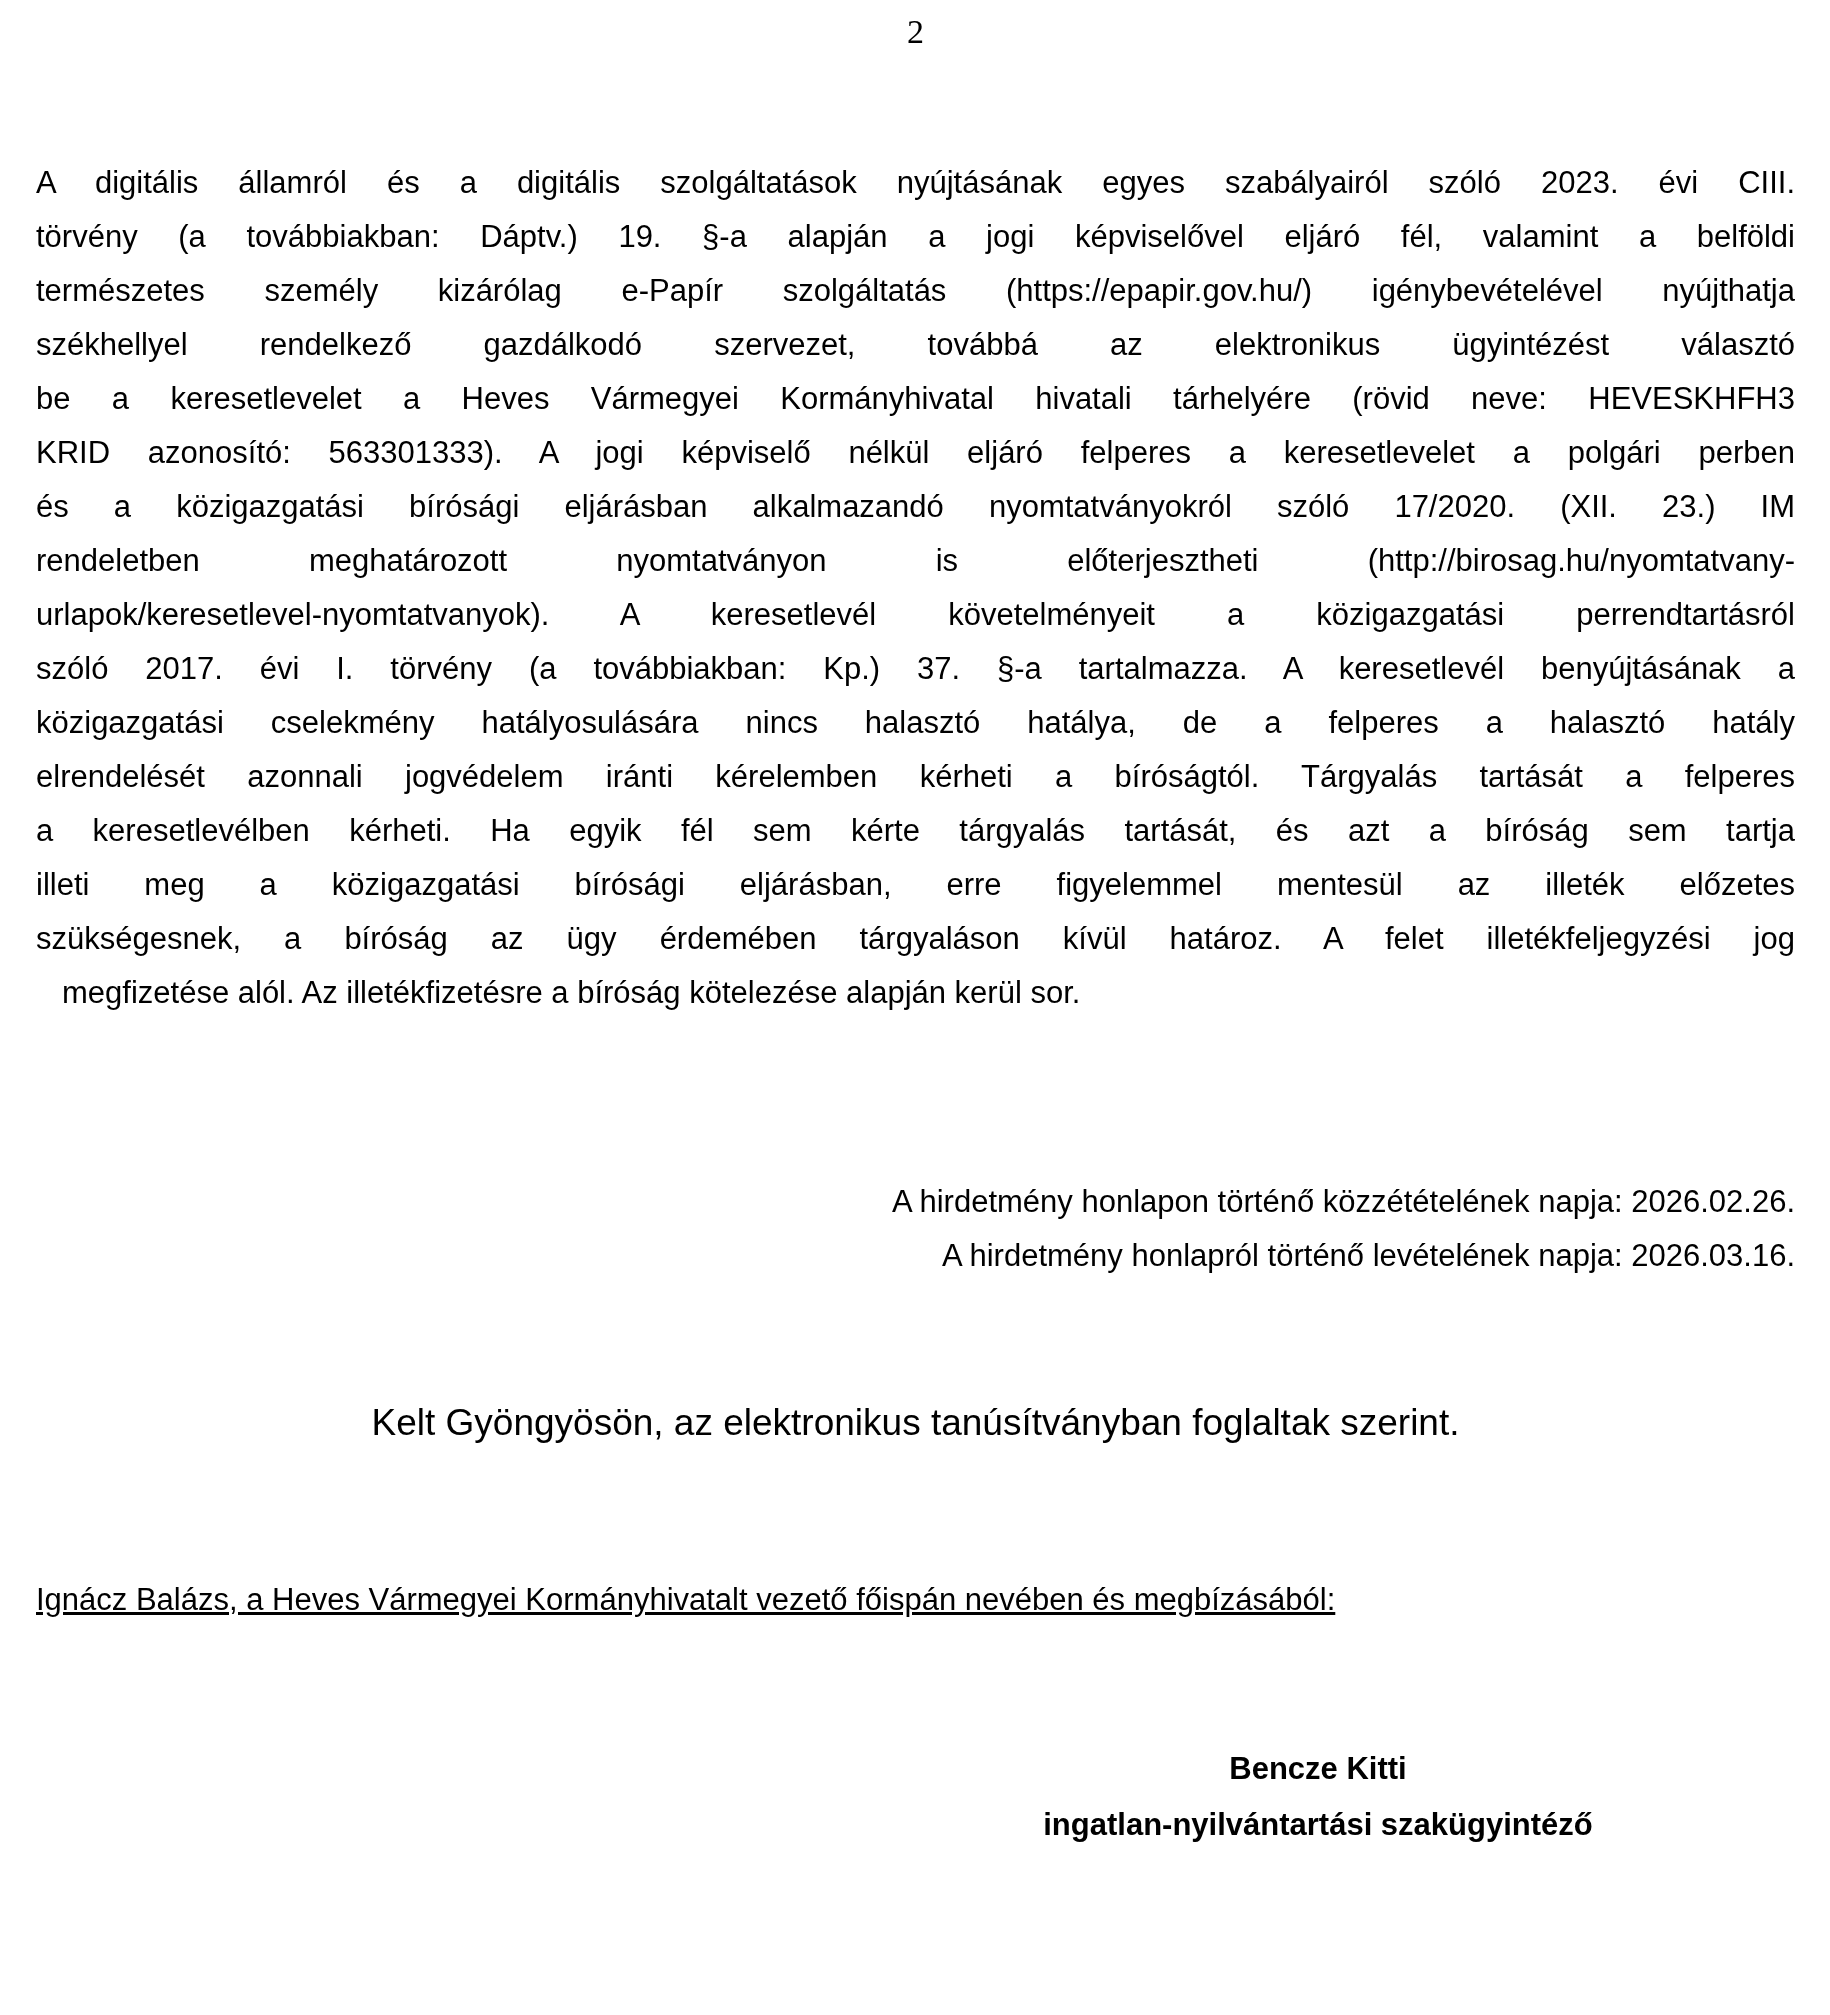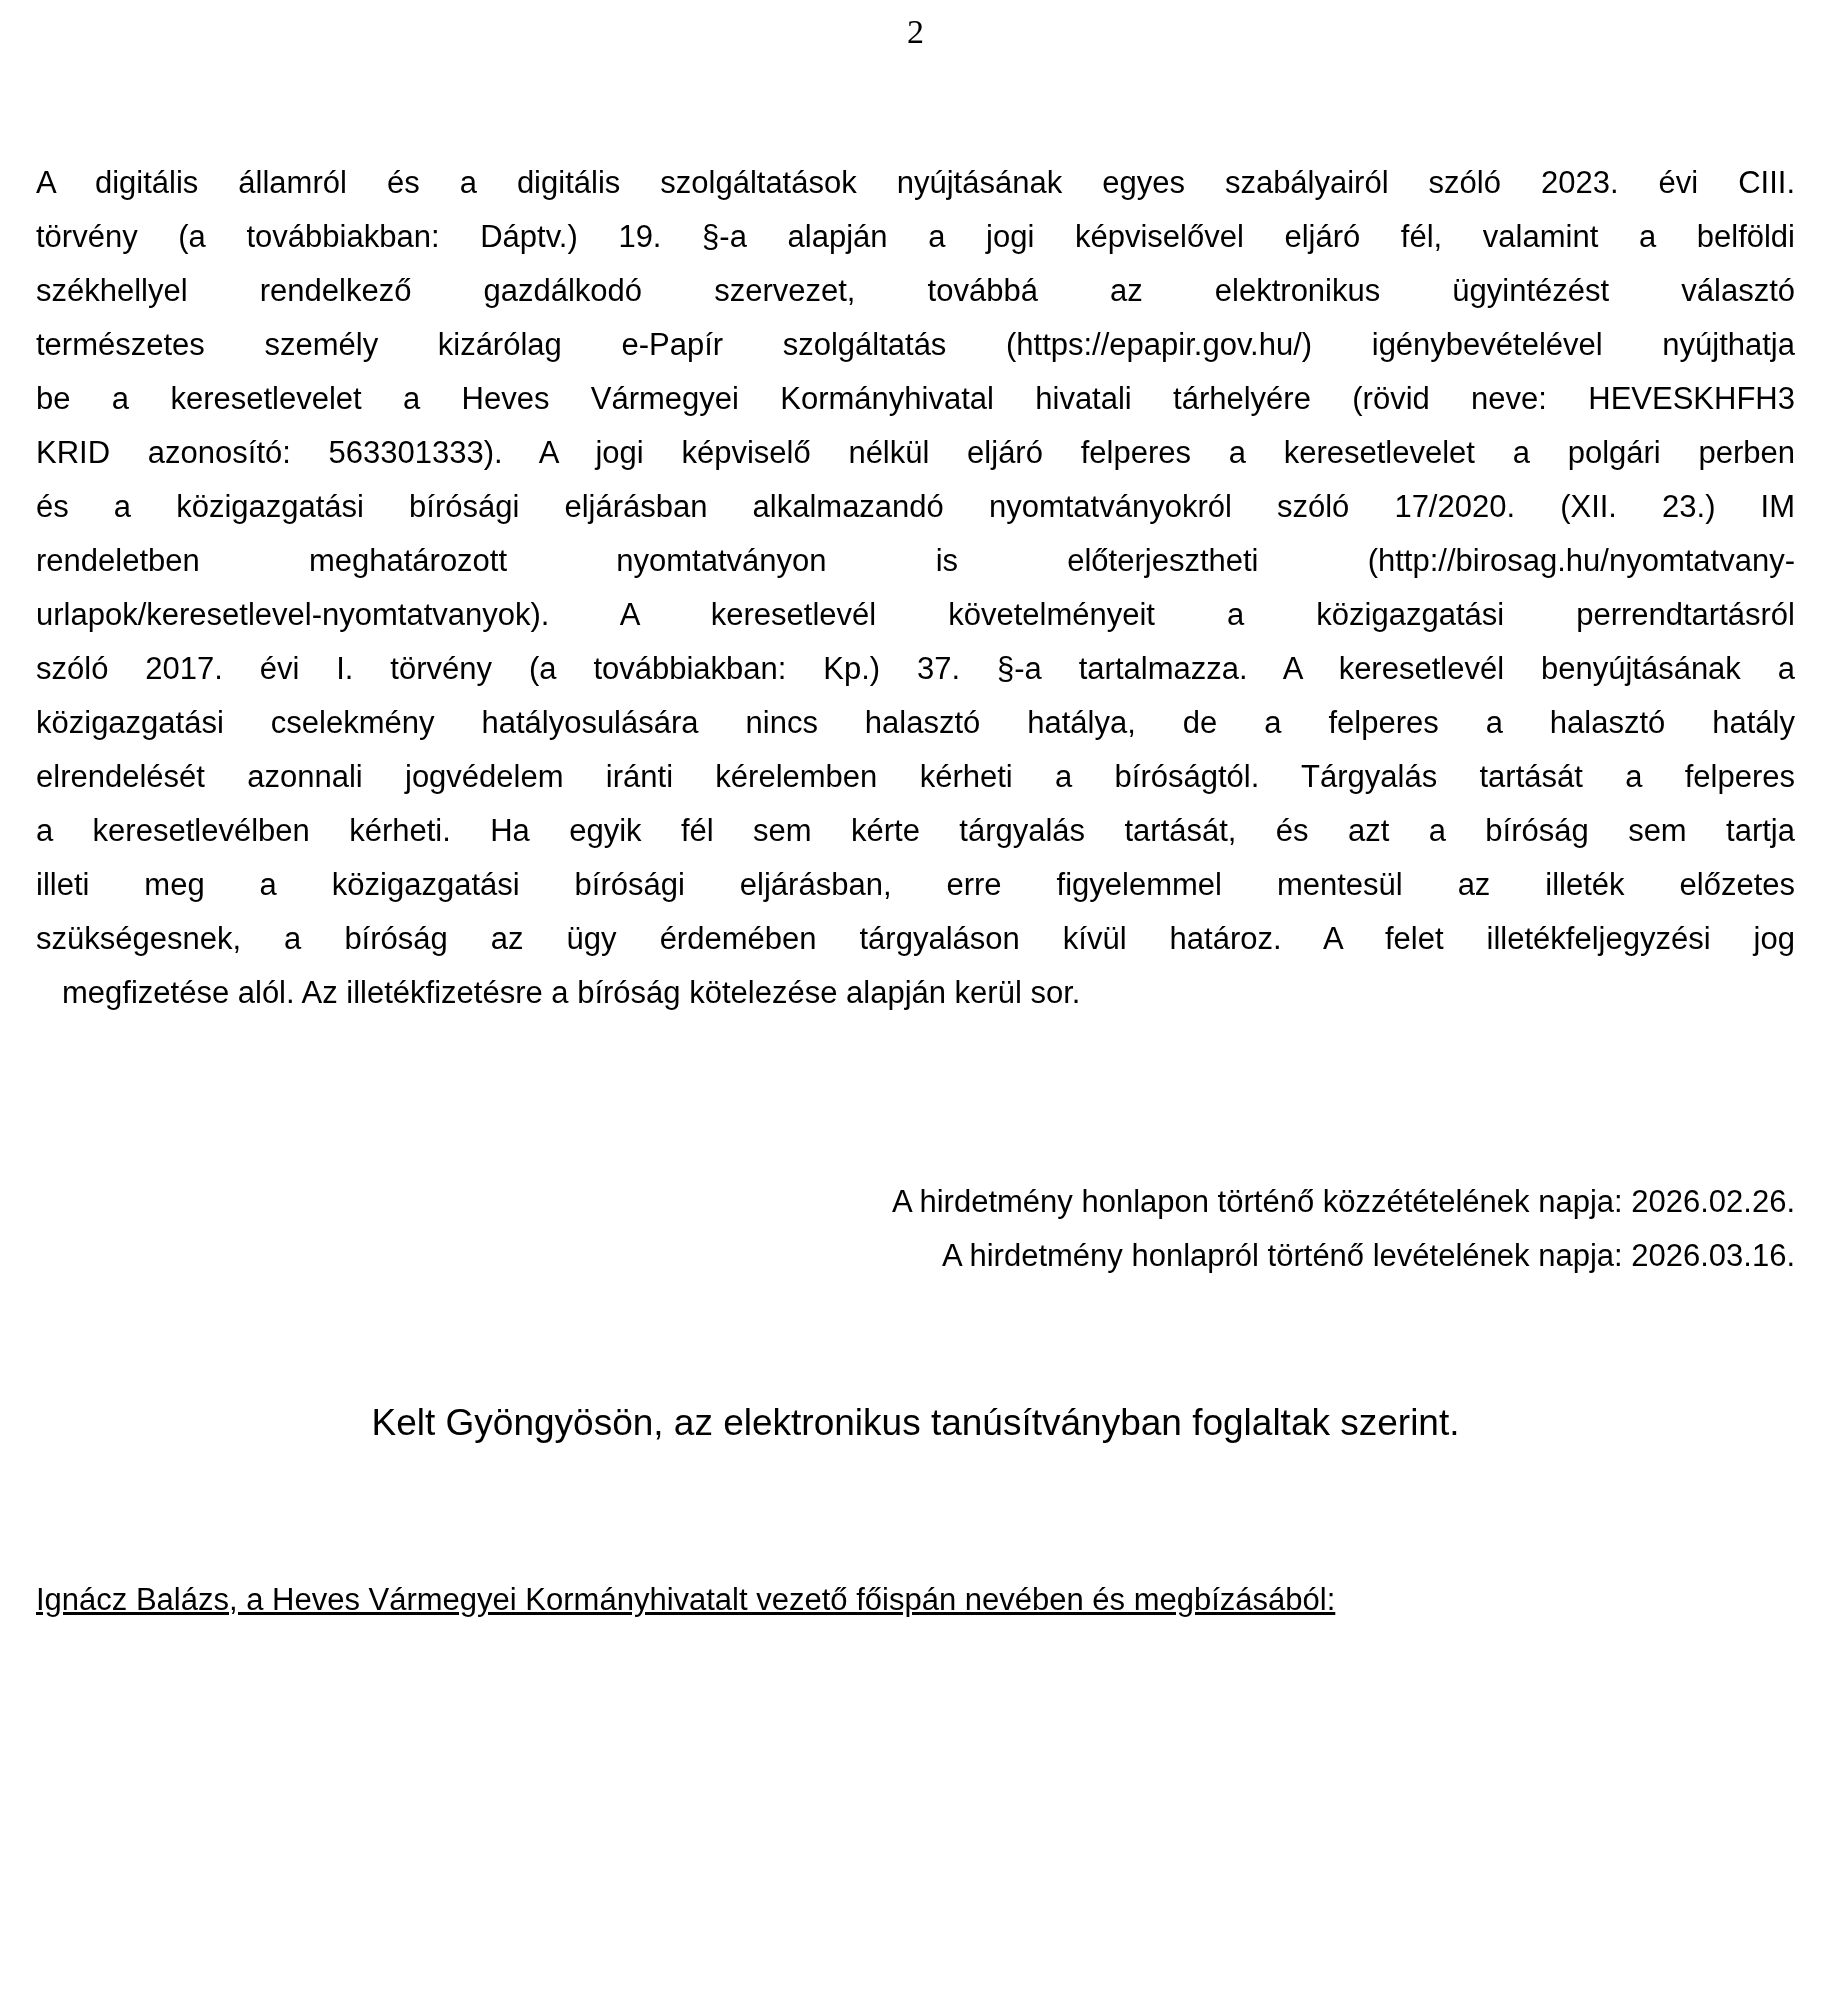--- a/index.html
+++ b/index.html
@@ -70,22 +70,22 @@
 </head>
 <body>
 
 <div class="page">
 
   <div class="page-number">2</div>
 
   <div class="body-paragraph">
       <div class="jline">A digitális államról és a digitális szolgáltatások nyújtásának egyes szabályairól szóló 2023. évi CIII.</div>
       <div class="jline">törvény (a továbbiakban: Dáptv.) 19. §-a alapján a jogi képviselővel eljáró fél, valamint a belföldi</div>
+      <div class="jline">természetes személy kizárólag e-Papír szolgáltatás (https://epapir.gov.hu/) igénybevételével nyújthatja</div>
       <div class="jline">székhellyel rendelkező gazdálkodó szervezet, továbbá az elektronikus ügyintézést választó</div>
-      <div class="jline">természetes személy kizárólag e-Papír szolgáltatás (https://epapir.gov.hu/) igénybevételével nyújthatja</div>
       <div class="jline">be a keresetlevelet a Heves Vármegyei Kormányhivatal hivatali tárhelyére (rövid neve: HEVESKHFH3</div>
       <div class="jline">KRID azonosító: 563301333). A jogi képviselő nélkül eljáró felperes a keresetlevelet a polgári perben</div>
       <div class="jline">és a közigazgatási bírósági eljárásban alkalmazandó nyomtatványokról szóló 17/2020. (XII. 23.) IM</div>
       <div class="jline">rendeletben meghatározott nyomtatványon is előterjesztheti (http://birosag.hu/nyomtatvany-</div>
       <div class="jline">urlapok/keresetlevel-nyomtatvanyok). A keresetlevél követelményeit a közigazgatási perrendtartásról</div>
       <div class="jline">szóló 2017. évi I. törvény (a továbbiakban: Kp.) 37. §-a tartalmazza. A keresetlevél benyújtásának a</div>
       <div class="jline">közigazgatási cselekmény hatályosulására nincs halasztó hatálya, de a felperes a halasztó hatály</div>
       <div class="jline">elrendelését azonnali jogvédelem iránti kérelemben kérheti a bíróságtól. Tárgyalás tartását a felperes</div>
       <div class="jline">a keresetlevélben kérheti. Ha egyik fél sem kérte tárgyalás tartását, és azt a bíróság sem tartja</div>
       <div class="jline">illeti meg a közigazgatási bírósági eljárásban, erre figyelemmel mentesül az illeték előzetes</div>
@@ -95,15 +95,19 @@
 
   <div class="publication-block">
     <div>A hirdetmény honlapon történő közzétételének napja: 2026.02.26.</div>
     <div>A hirdetmény honlapról történő levételének napja: 2026.03.16.</div>
   </div>
 
   <div class="closing-dateline">Kelt Gyöngyösön, az elektronikus tanúsítványban foglaltak szerint.</div>
 
   <div class="closing-authority">Ignácz Balázs, a Heves Vármegyei Kormányhivatalt vezető főispán nevében és megbízásából:</div>
 
+  <div class="signature-block">
+    <div>Bencze Kitti</div>
+    <div>ingatlan-nyilvántartási szakügyintéző</div>
+  </div>
 
 </div>
 
 
 </body></html>

